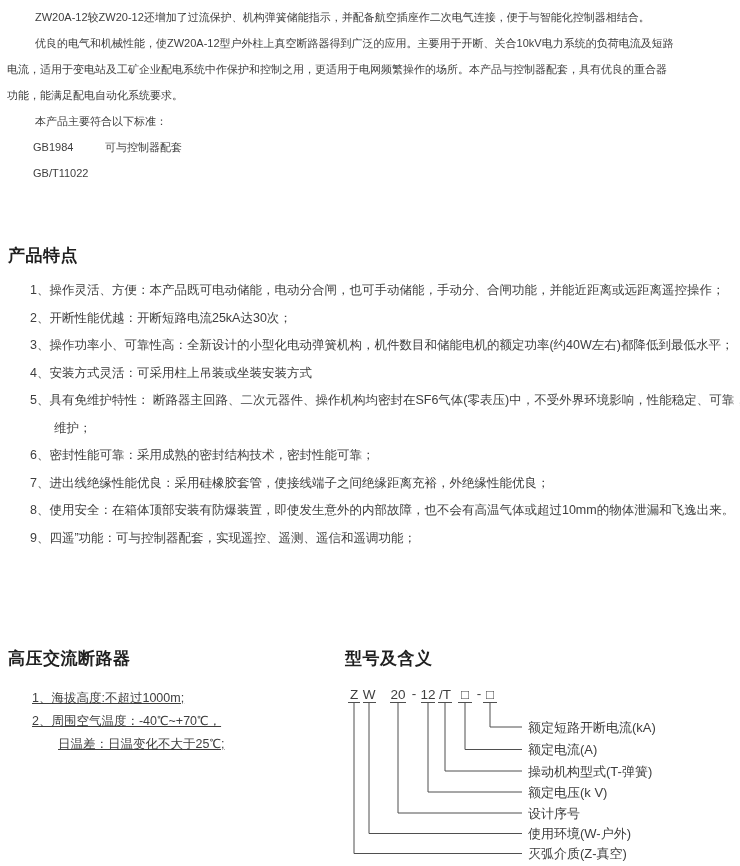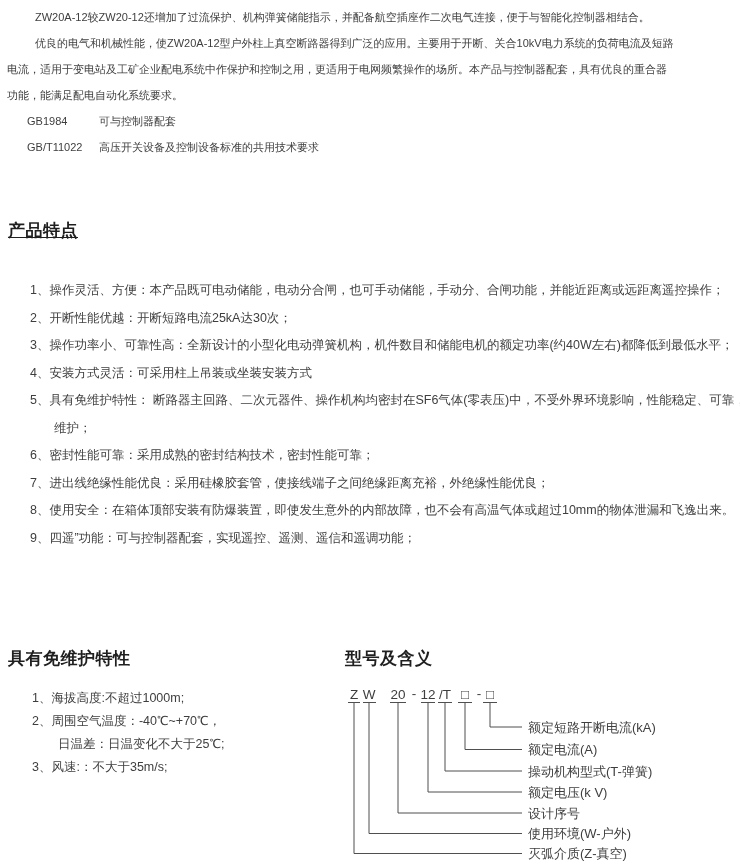--- a/index.html
+++ b/index.html
@@ -13,43 +13,43 @@
   }
   .page { position: absolute; inset: 0; }
 
   
   .intro {
     position: absolute; left: 7px; top: 4px; width: 733px;
     font-size: 11px; line-height: 26px;
   }
   .para { white-space: pre; }
   .indent { text-indent: 28px; }
-  .std-row { display: flex; margin-left: 20px; }
+  .std-row { display: flex; margin-left: 26px; }
   .std-code { width: 72px; flex: 0 0 auto; }
 
   
   .section-heading {
     position: absolute; font-size: 17px; font-weight: bold;
     color: #1f1f1f; letter-spacing: 0.5px;
   }
-  #features-heading { left: 8px; top: 219px; text-decoration: underline; }
+  #features-heading { left: 8px; top: 244px; }
   #env-heading { left: 8px; top: 647px; }
   #model-heading { left: 345px; top: 647px; text-align: center; }
 
   
   .features {
     position: absolute; left: 30px; top: 277px; width: 712px;
     font-size: 12.5px; line-height: 27.5px;
   }
   .feat-item { white-space: pre; padding-left: 24px; text-indent: -24px; }
 
   
   .env {
     position: absolute; left: 32px; top: 687px; width: 300px;
-    font-size: 12.5px; line-height: 23px;
+    font-size: 12.5px; line-height: 23px; text-decoration: underline;
   }
   .env-item { white-space: pre; padding-left: 26px; text-indent: -26px; }
 
   
   .model-diagram { position: absolute; left: 345px; top: 685px; width: 395px; height: 181px; }
   .model-diagram svg { display: block; }
   .model-diagram line { stroke: #4f4f4f; stroke-width: 1; }
   .model-diagram text { fill: #3e3e3e; }
   .code-text { font-size: 13.5px; }
   .label-text { font-size: 13px; }
@@ -57,50 +57,49 @@
 </head>
 <body>
 
 <div class="page">
 
   <div class="intro">
     <div class="para indent">ZW20A-12较ZW20-12还增加了过流保护、机构弹簧储能指示，并配备航空插座作二次电气连接，便于与智能化控制器相结合。</div>
     <div class="para indent">优良的电气和机械性能，使ZW20A-12型户外柱上真空断路器得到广泛的应用。主要用于开断、关合10kV电力系统的负荷电流及短路
 电流，适用于变电站及工矿企业配电系统中作保护和控制之用，更适用于电网频繁操作的场所。本产品与控制器配套，具有优良的重合器
 功能，能满足配电自动化系统要求。</div>
+    <div class="para indent">本产品主要符合以下标准：</div>
     <div class="std-row">
       <span class="std-code">GB1984</span>
       <span class="std-name">可与控制器配套</span>
     </div>
     <div class="std-row">
       <span class="std-code">GB/T11022</span>
-      <span class="std-name">高压开关设备及控制设备标准的共用技术要求</span>
     </div>
   </div>
 
   <div id="features-heading" class="section-heading">产品特点</div>
   <div class="features">
     <div class="feat-item">1、操作灵活、方便：本产品既可电动储能，电动分合闸，也可手动储能，手动分、合闸功能，并能近距离或远距离遥控操作；</div>
     <div class="feat-item">2、开断性能优越：开断短路电流25kA达30次；</div>
     <div class="feat-item">3、操作功率小、可靠性高：全新设计的小型化电动弹簧机构，机件数目和储能电机的额定功率(约40W左右)都降低到最低水平；</div>
     <div class="feat-item">4、安装方式灵活：可采用柱上吊装或坐装安装方式</div>
     <div class="feat-item">5、具有免维护特性： 断路器主回路、二次元器件、操作机构均密封在SF6气体(零表压)中，不受外界环境影响，性能稳定、可靠，免
 维护；</div>
     <div class="feat-item">6、密封性能可靠：采用成熟的密封结构技术，密封性能可靠；</div>
     <div class="feat-item">7、进出线绝缘性能优良：采用硅橡胶套管，使接线端子之间绝缘距离充裕，外绝缘性能优良；</div>
     <div class="feat-item">8、使用安全：在箱体顶部安装有防爆装置，即使发生意外的内部故障，也不会有高温气体或超过10mm的物体泄漏和飞逸出来。</div>
     <div class="feat-item">9、四遥”功能：可与控制器配套，实现遥控、遥测、遥信和遥调功能；</div>
   </div>
 
-  <div id="env-heading" class="section-heading">具有免维护特性</div>
+  <div id="env-heading" class="section-heading">高压交流断路器</div>
   <div class="env">
     <div class="env-item">1、海拔高度:不超过1000m;</div>
     <div class="env-item">2、周围空气温度：-40℃~+70℃，
 日温差：日温变化不大于25℃;</div>
-    <div class="env-item">3、风速:：不大于35m/s;</div>
   </div>
 
   <div id="model-heading" class="section-heading">型号及含义</div>
   <div class="model-diagram">
     <svg width="395" height="181" viewBox="0 0 395 181" xmlns="http://www.w3.org/2000/svg">
 
       <g>
         <text class="code-text" x="9" y="14" text-anchor="middle">Z</text>
         <text class="code-text" x="24" y="14" text-anchor="middle">W</text>
         <text class="code-text" x="53" y="14" text-anchor="middle">20</text>

